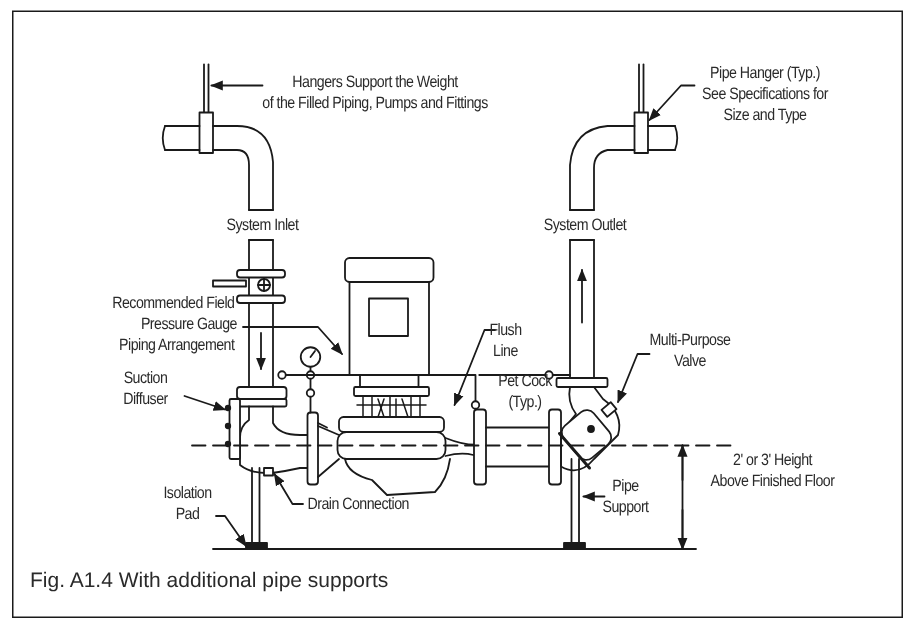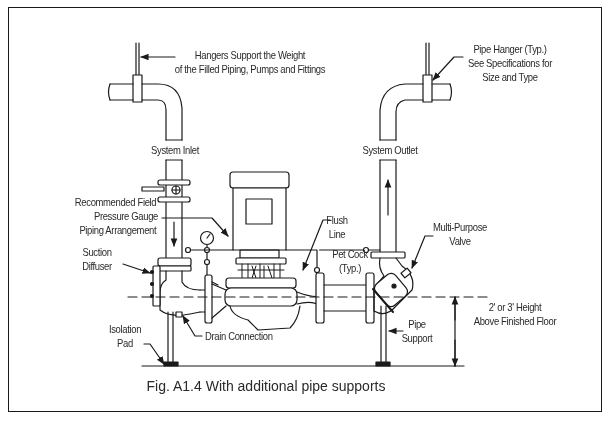--- a/index.html
+++ b/index.html
@@ -4,21 +4,21 @@
 <style>
   html, body { margin: 0; padding: 0; background: #ffffff; }
   body { width: 616px; height: 424px; position: relative; overflow: hidden; font-family: "Liberation Sans", sans-serif; }
   .frame { position: absolute; left: 8px; top: 7px; width: 594px; height: 405px; border: 1.5px solid #1a1a1a; box-sizing: border-box; }
   svg { position: absolute; left: 0; top: 0; }
   .lbl { position: absolute; font-family: "Liberation Sans Narrow", "Liberation Sans", sans-serif; font-size: 11px; color: #2a2a2a; line-height: 14px; white-space: nowrap; letter-spacing: -0.4px; transform: scaleX(0.86); }
   .lbl.c { text-align: center; }
   .lbl.r { text-align: right; transform-origin: right top; }
   .lbl.l { transform-origin: left top; }
   .lbl.c { transform-origin: center top; }
-  .caption { position: absolute; left: 0; width: 492px; top: 378px; text-align: center; font-size: 14px; color: #2a2a2a; }
+  .caption { position: absolute; left: 0; width: 492px; top: 378px; font-size: 14px; color: #2a2a2a; }
   .caption span { position: relative; left: 20px; }
 </style>
 </head>
 <body>
 
 <div class="frame"></div>
 
 <svg width="616" height="424" viewBox="0 0 616 424" fill="none" stroke="#1a1a1a" stroke-width="1.2" stroke-linejoin="round" stroke-linecap="round">
   <defs>
     <marker id="ah" viewBox="0 0 10 10" refX="9" refY="5" markerWidth="7" markerHeight="7" orient="auto">

